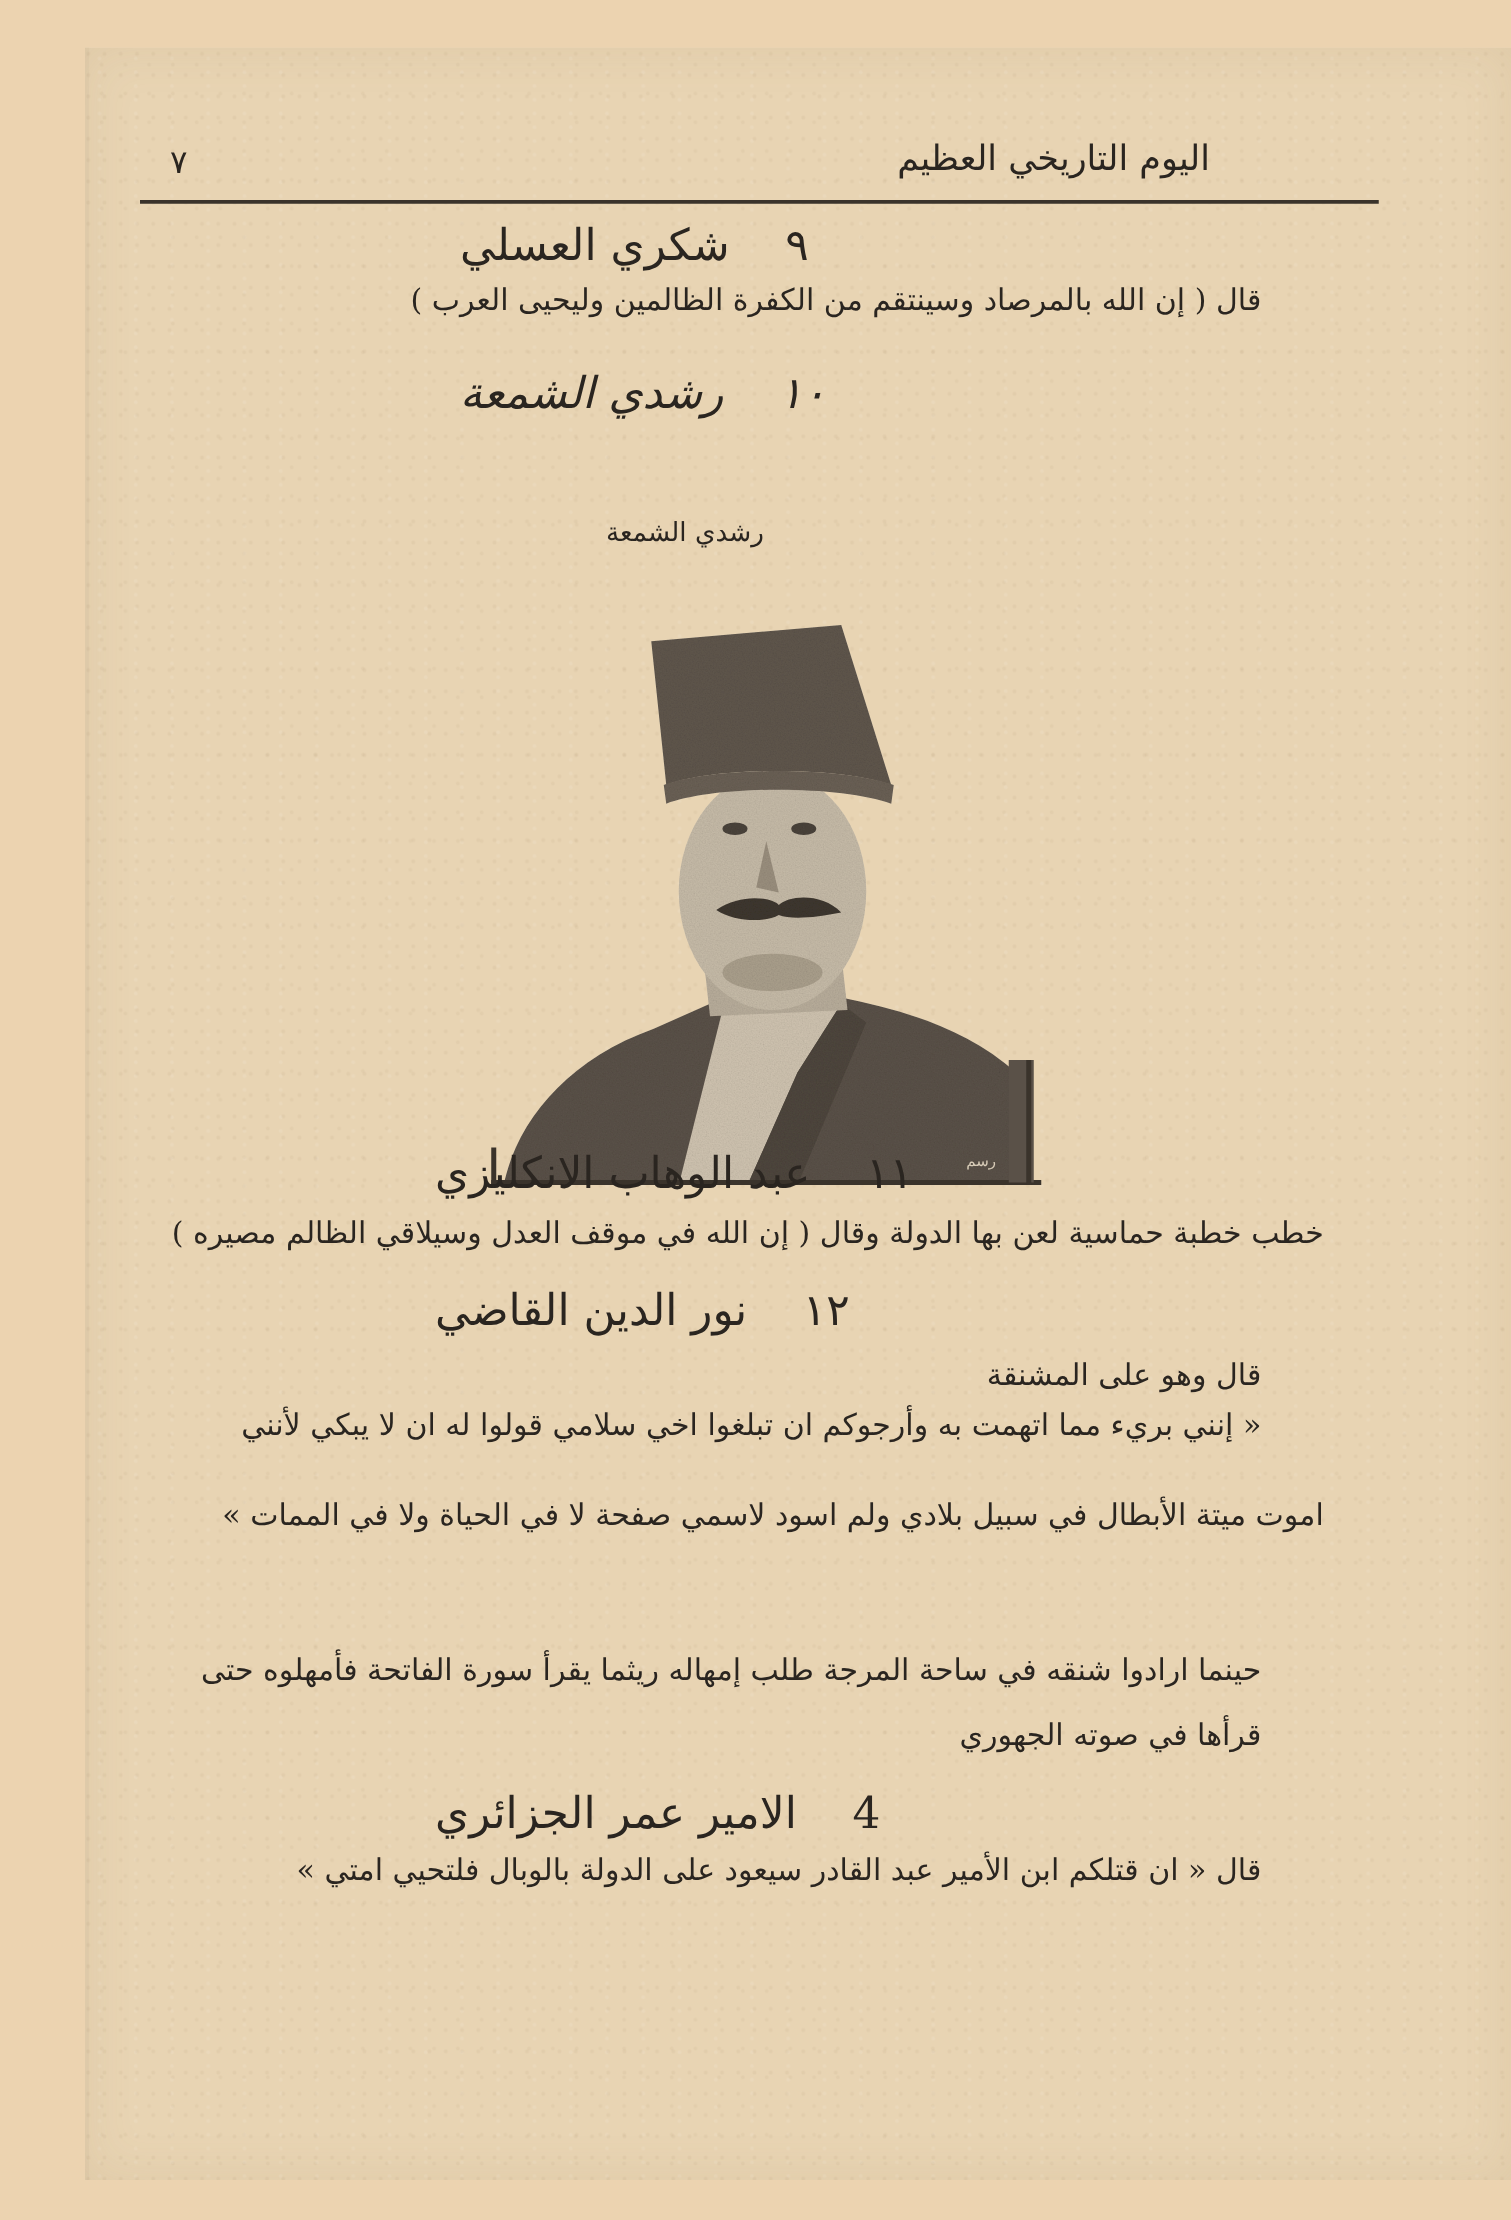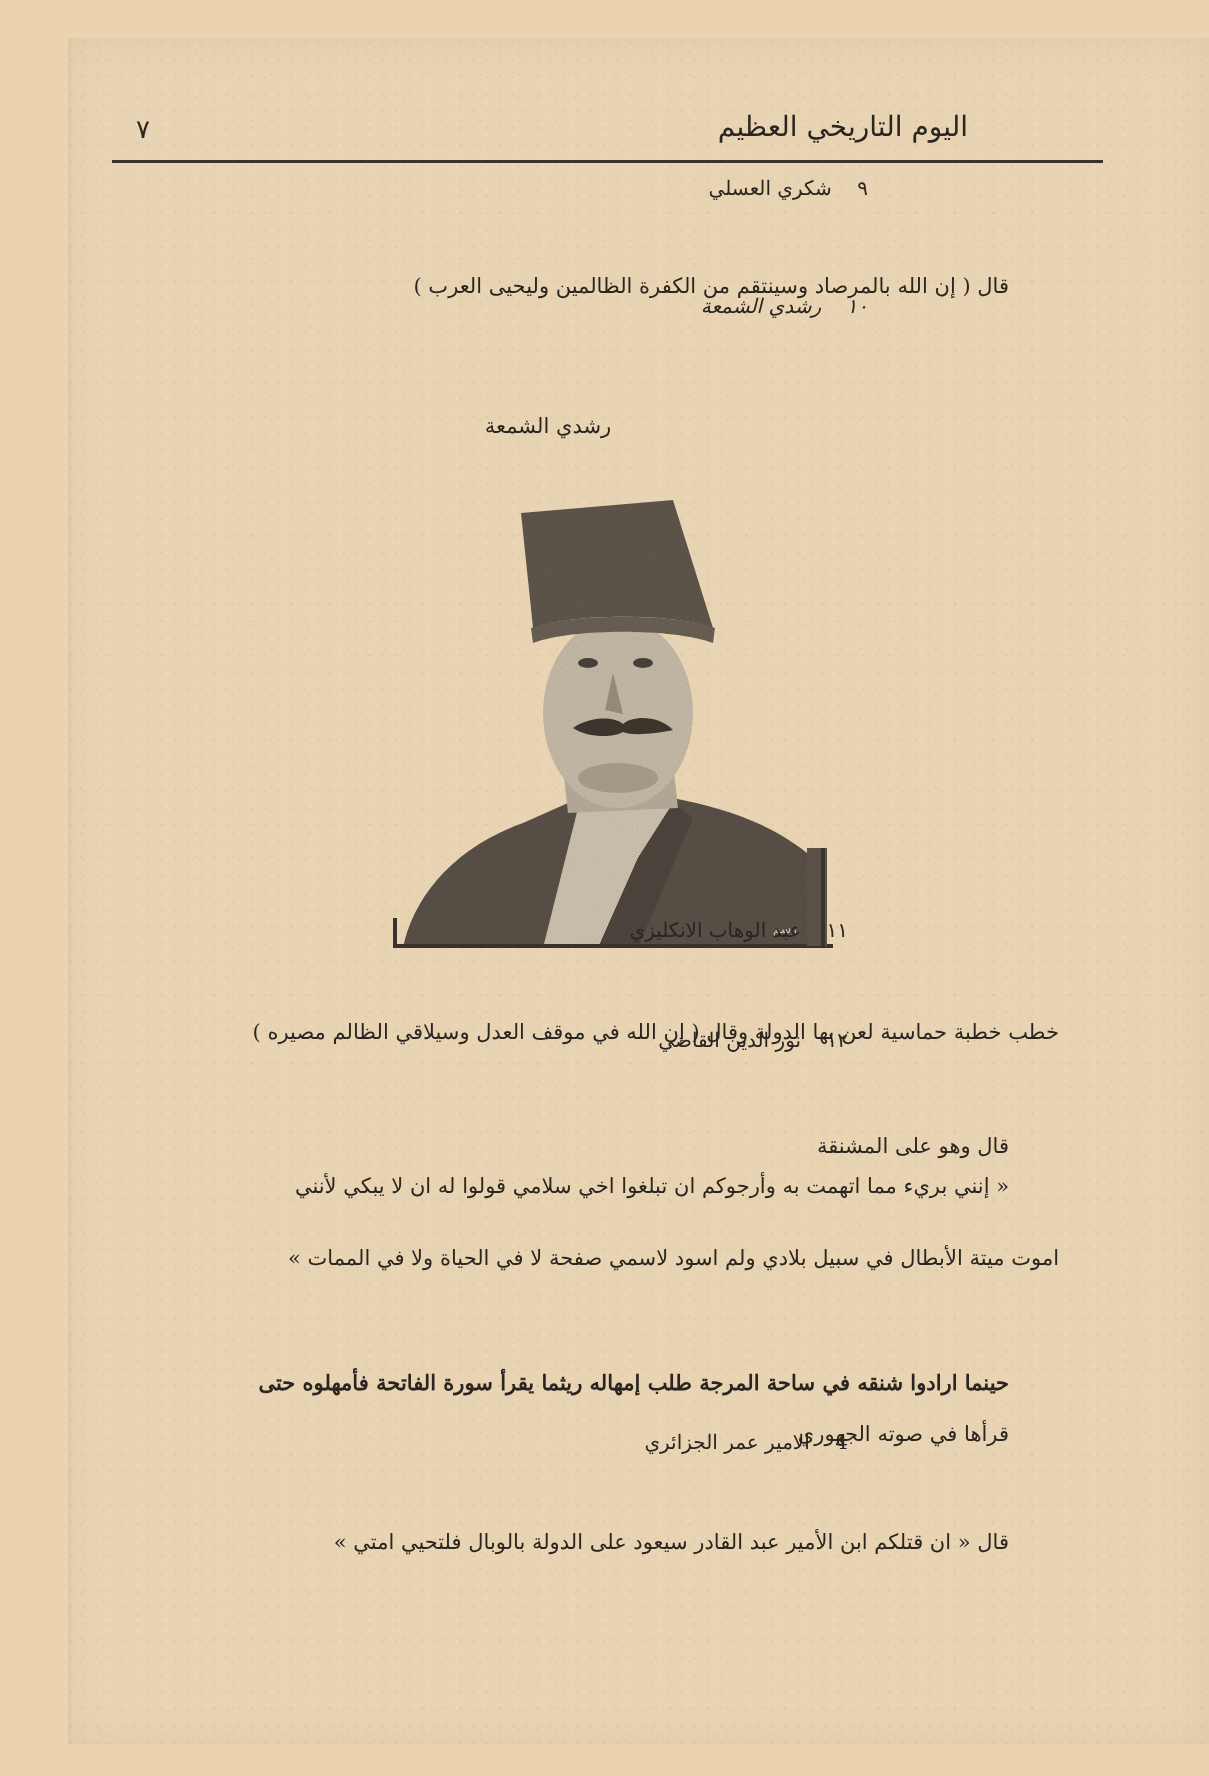--- a/index.html
+++ b/index.html
@@ -41,30 +41,29 @@
     .page-number {
       left: 68px; top: 76px;
       font-size: 26px;
     }
     .header-rule {
       left: 44px; top: 122px;
       width: 991px; height: 3px;
       background: #3a332b;
     }
     .heading {
-      text-align: right;
+      text-align: left;
       direction: rtl;
-      font-size: 20px;
+      font-size: 35px;
     }
     .body-line {
       direction: rtl;
       text-align: left;
-      font-size: 21px;
+      font-size: 24px;
       white-space: nowrap;
-      margin-top: 48px;
     }
     .caption {
       text-align: center;
       direction: rtl;
       font-size: 21px;
     }
 
     
     .photo {
       left: 305px; top: 440px;
@@ -152,21 +151,21 @@
 
   <div class="abs heading ink" style="left:280px;width:500px;top:990px;">
     <span>١٢</span>
     &nbsp;&nbsp;
     <span>نور الدين القاضي</span>
   </div>
   <div class="abs body-line ink" style="right:200px;top:1048px;">قال وهو على المشنقة</div>
   <div class="abs body-line ink" style="right:200px;top:1088px;">« إنني بريء مما اتهمت به وأرجوكم ان تبلغوا اخي سلامي قولوا له ان لا يبكي لأنني</div>
   <div class="abs body-line ink" style="right:150px;top:1160px;">اموت ميتة الأبطال في سبيل بلادي ولم اسود لاسمي صفحة لا في الحياة ولا في الممات »</div>
 
-  <div class="abs body-line ink" style="right:200px;top:1284px;font-weight:bold;">حينما ارادوا شنقه في ساحة المرجة طلب إمهاله ريثما يقرأ سورة الفاتحة فأمهلوه حتى</div>
+  <div class="abs body-line ink" style="right:200px;top:1284px;">حينما ارادوا شنقه في ساحة المرجة طلب إمهاله ريثما يقرأ سورة الفاتحة فأمهلوه حتى</div>
   <div class="abs body-line ink" style="right:200px;top:1336px;">قرأها في صوته الجهوري</div>
 
   <div class="abs heading ink" style="left:280px;width:500px;top:1392px;">
     <span>4</span>
     &nbsp;&nbsp;
     <span>الامير عمر الجزائري</span>
   </div>
   <div class="abs body-line ink" style="right:200px;top:1444px;">قال « ان قتلكم ابن الأمير عبد القادر سيعود على الدولة بالوبال فلتحيي امتي »</div>
 
 </div>

